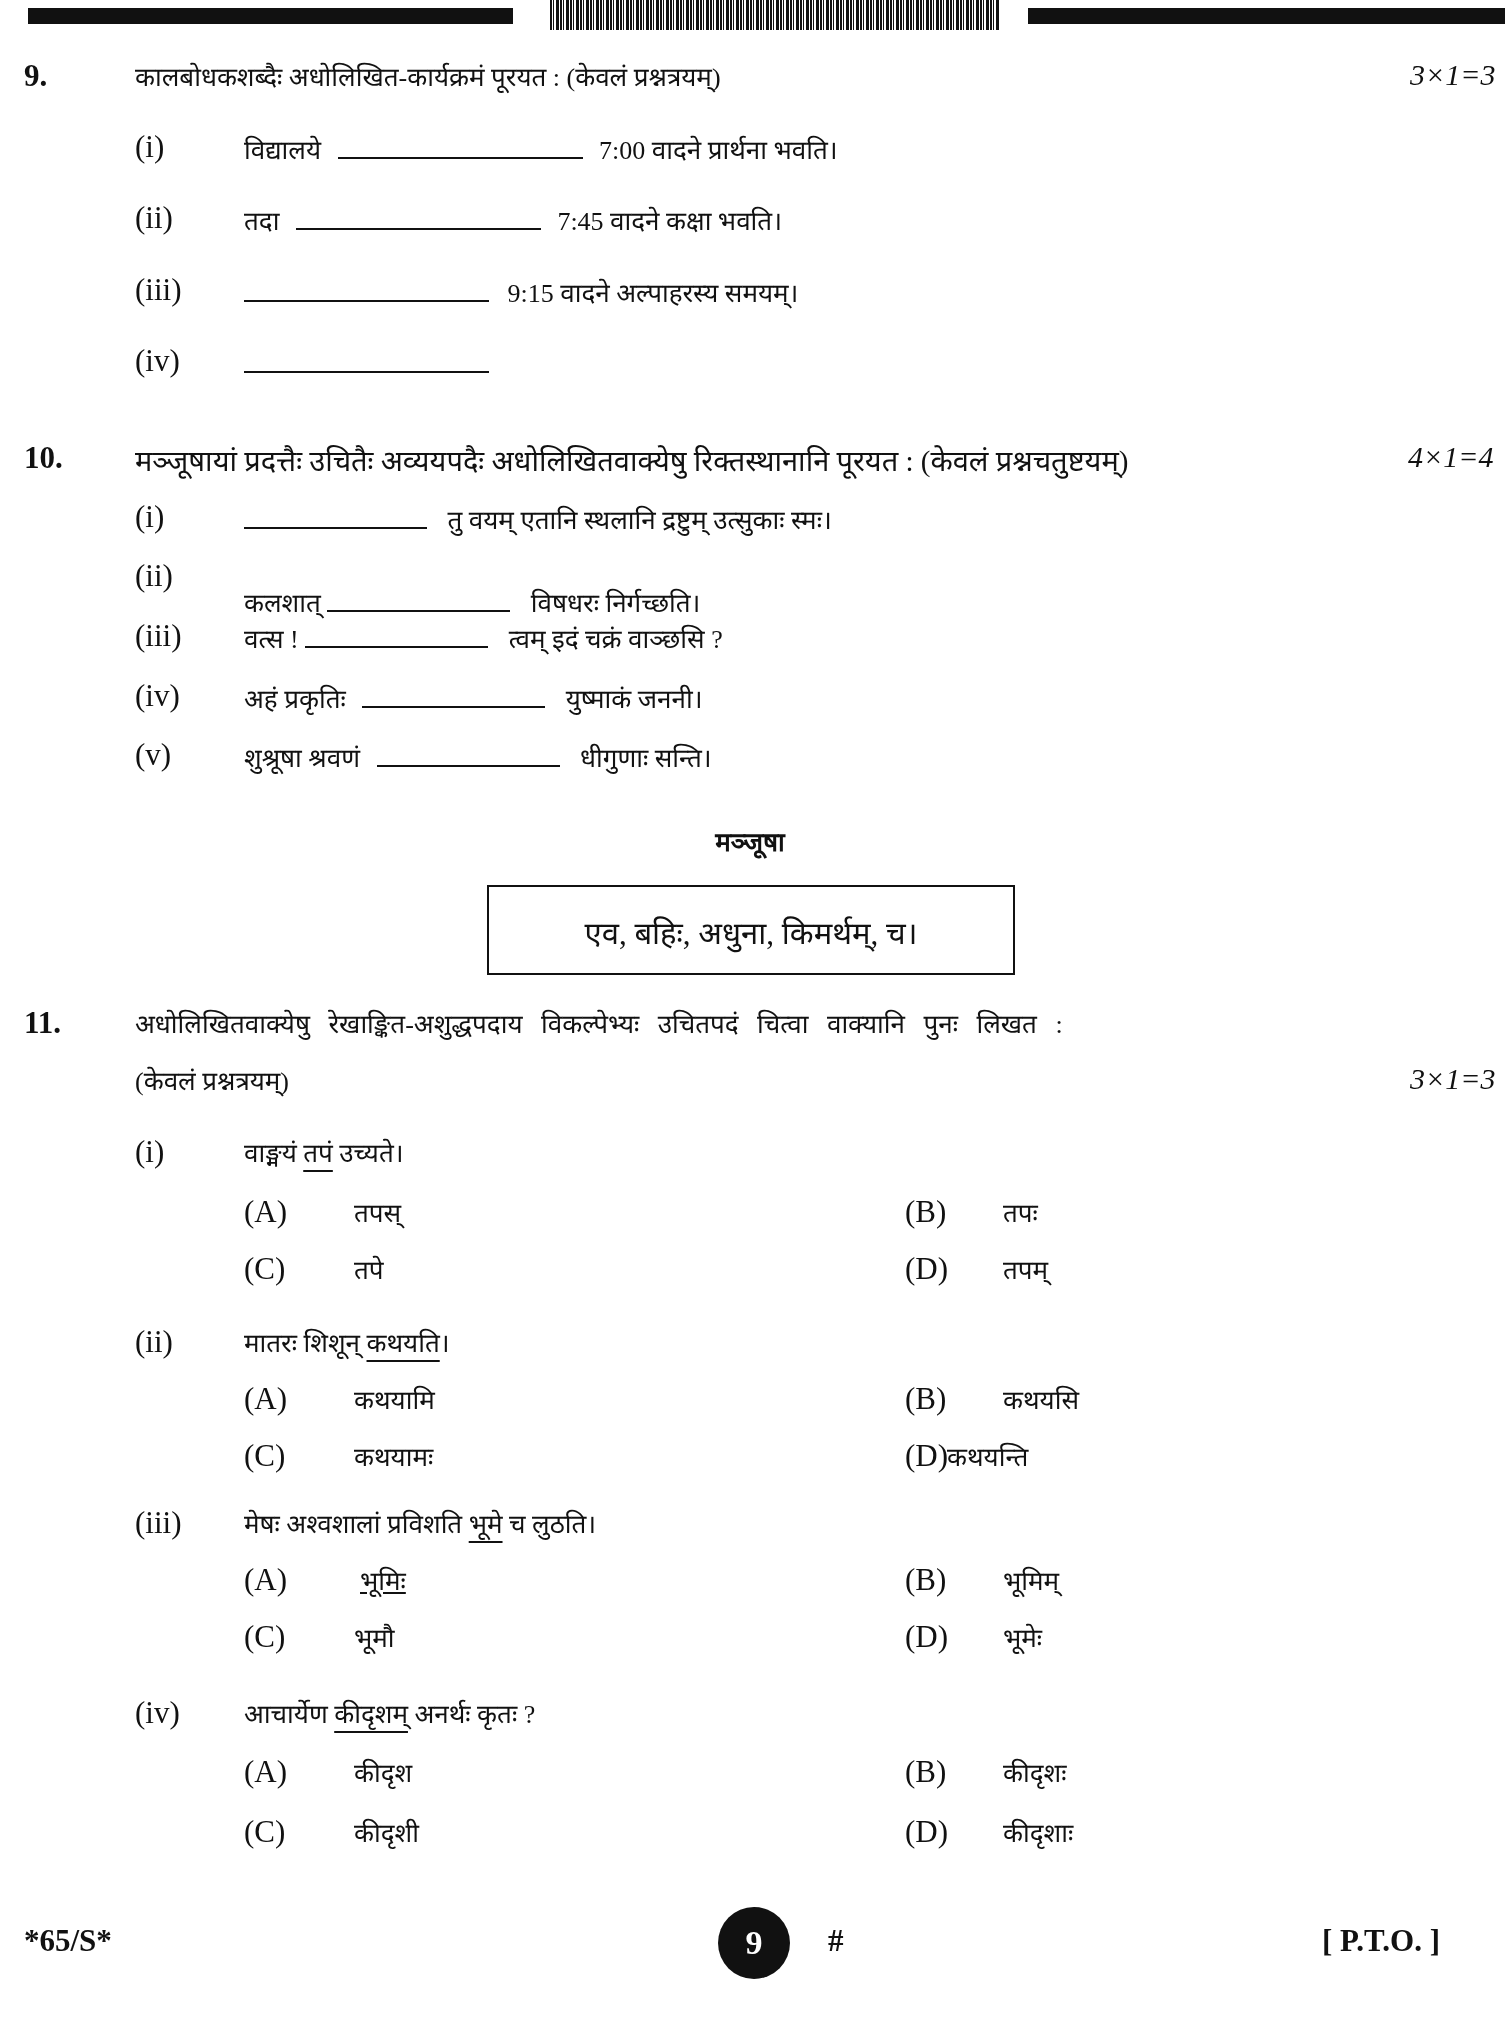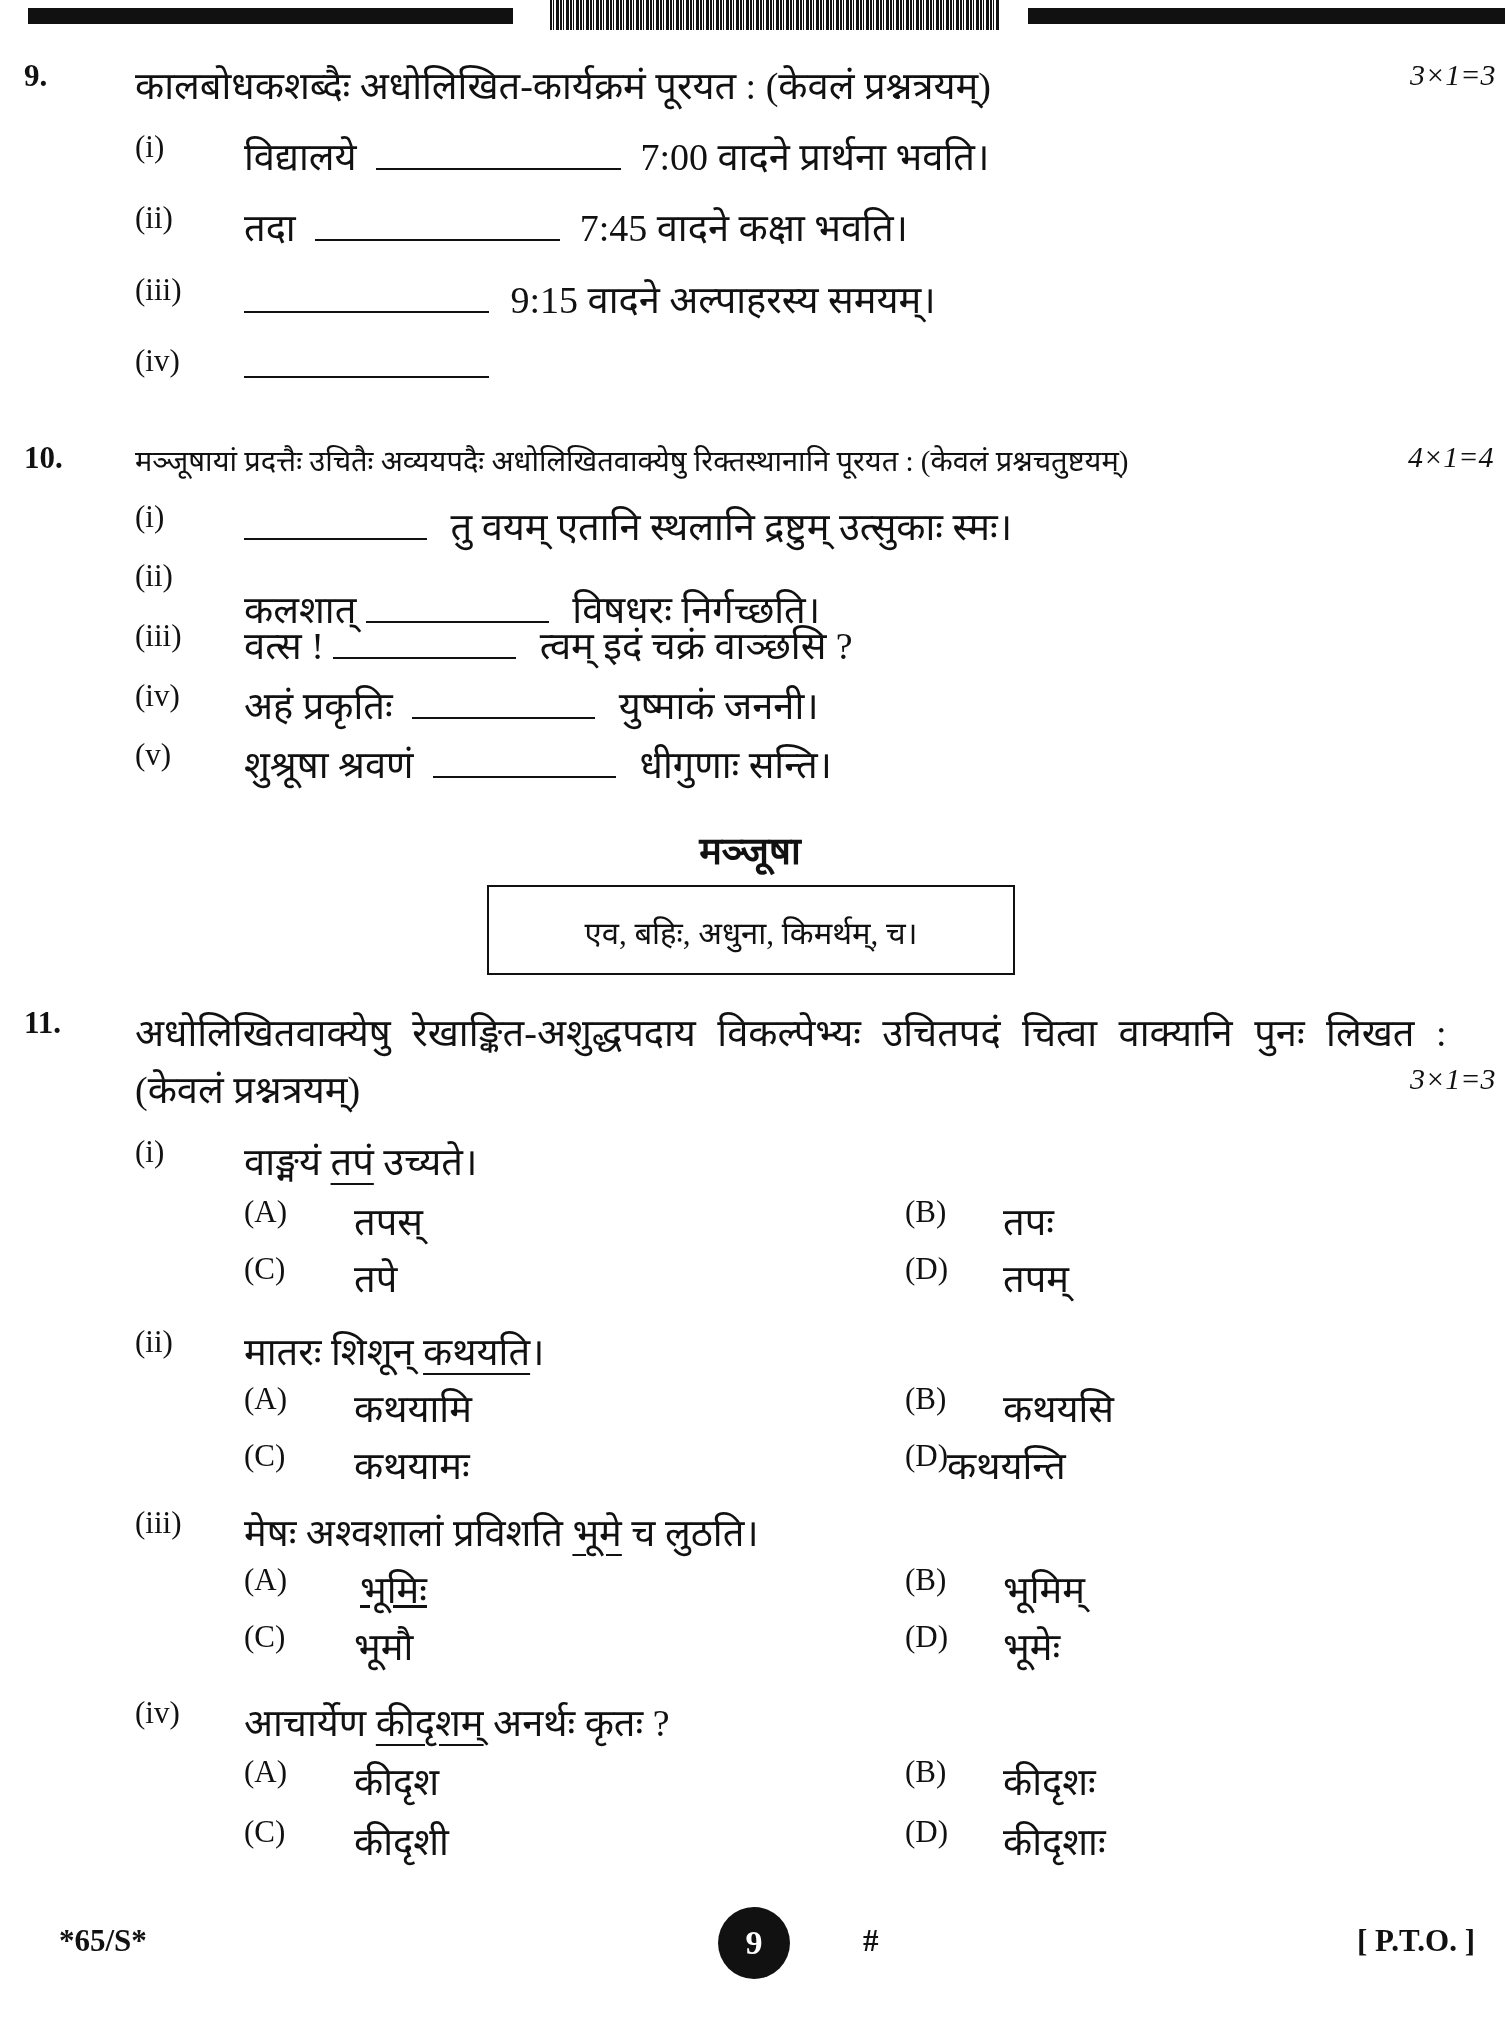--- a/index.html
+++ b/index.html
@@ -3,30 +3,30 @@
 <meta charset="utf-8">
 <style>
   html, body { margin:0; padding:0; background:#ffffff; }
   body { width:1505px; height:2034px; position:relative; overflow:hidden;
          font-family: "Liberation Serif", "DejaVu Serif", serif; color:#111; }
   .abs { position:absolute; white-space:nowrap; }
   .bar { position:absolute; background:#111; }
   .barcode { position:absolute; left:550px; top:0; width:450px; height:30px;
     background: repeating-linear-gradient(90deg, #111 0 2px, #fff 2px 3px, #111 3px 4px, #fff 4px 6px, #111 6px 9px, #fff 9px 10px); }
   .qnum { font-weight:bold; font-size:31px; }
-  .q { font-size:38px; }
+  .q { font-size:26px; }
   .roman { font-size:31px; }
   .marks { font-style:italic; font-size:30px; }
   .blank { display:inline-block; border-bottom:2px solid #111; height:28px; vertical-align:baseline; }
   .ul { text-decoration: underline; text-underline-offset:8px; text-decoration-thickness:2px; }
   .box { position:absolute; left:487px; top:885px; width:528px; height:90px; border:2px solid #111; box-sizing:border-box; }
   .box span { position:absolute; left:0; right:0; top:24px; text-align:center; font-size:31px; }
   .page-circle { position:absolute; left:718px; top:1907px; width:72px; height:72px; border-radius:50%; background:#111; color:#fff;
     font-weight:bold; font-size:34px; text-align:center; line-height:72px; }
-  .footer { font-weight:bold; font-size:31px;margin-left:35px; }
+  .footer { font-weight:bold; font-size:31px; }
 </style>
 </head>
 <body>
 
 <div class="bar" style="left:28px; top:8px; width:485px; height:16px;"></div>
 <div class="barcode"></div>
 <div class="bar" style="left:1028px; top:8px; width:477px; height:16px;"></div>
 
 <div class="abs qnum" style="left:24px; top:58px;">9.</div>
 <div class="abs q" style="left:135px; top:58px;">कालबोधकशब्दैः अधोलिखित-कार्यक्रमं पूरयत : (केवलं प्रश्नत्रयम्)</div>

